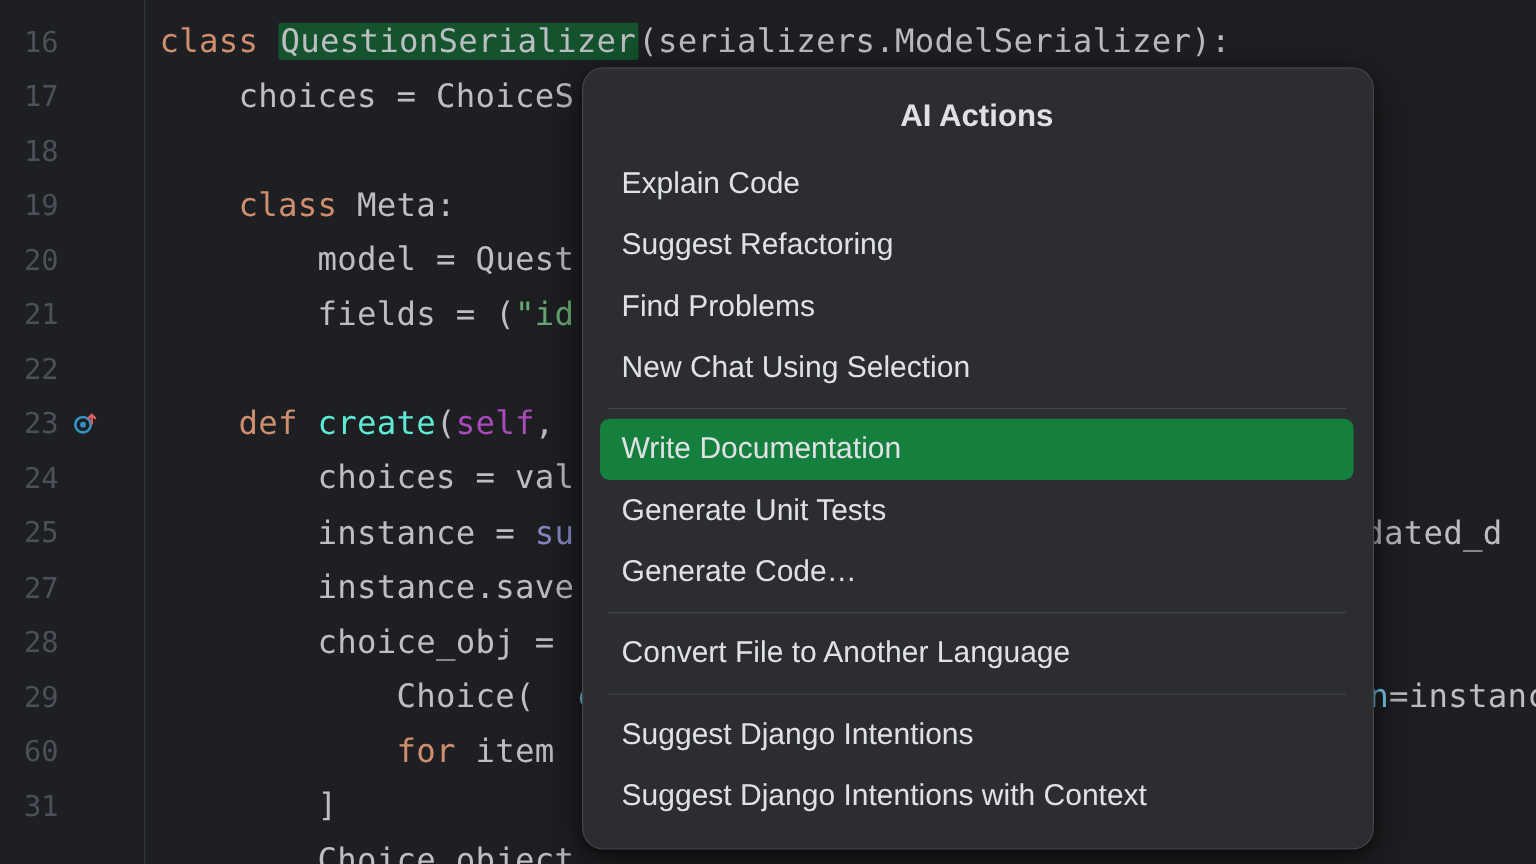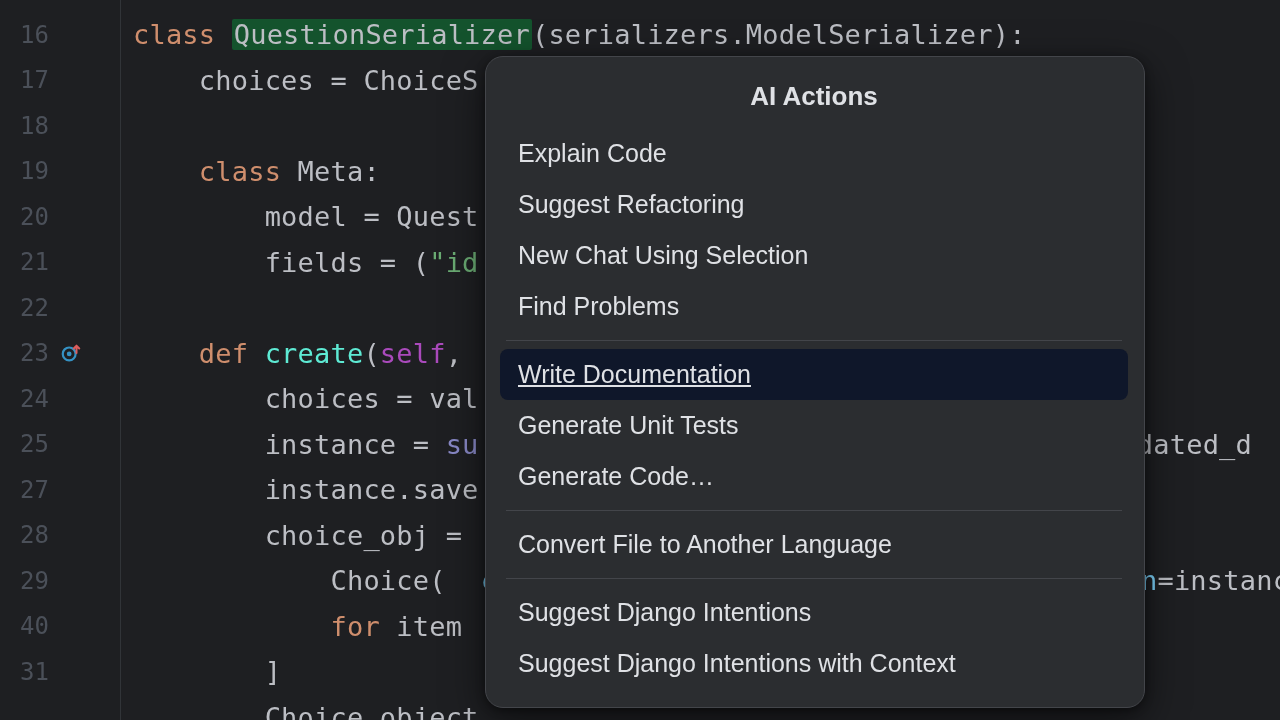--- a/index.html
+++ b/index.html
@@ -95,22 +95,21 @@
   }
   .popup-item {
     color: #dfe1e5;
     font-size: 25px;
     font-weight: 400;
     padding: 11px 18px;
     border-radius: 8px;
     cursor: pointer;
   }
   .popup-item.selected {
-    background: #0f172a;
-    text-decoration: underline;
+    background: #15803d;
   }
   .popup-sep {
     height: 1px;
     background: #43454a;
     margin: 8px 6px;
   }
 </style>
 </head>
 <body>
 
@@ -128,21 +127,21 @@
             <circle cx="10" cy="13" r="7" fill="none" stroke="#3592c4" stroke-width="2.4"></circle>
             <circle cx="10" cy="13" r="2.6" fill="#3592c4"></circle>
             <path d="M18 12 L18 4 M18 4 L15 7 M18 4 L21 7" fill="none" stroke="#db5c5c" stroke-width="2.2" stroke-linecap="round"></path>
           </svg>
         </span></div>
       <div class="gutter-line">24</div>
       <div class="gutter-line">25</div>
       <div class="gutter-line">27</div>
       <div class="gutter-line">28</div>
       <div class="gutter-line">29</div>
-      <div class="gutter-line">40</div>
+      <div class="gutter-line">60</div>
       <div class="gutter-line">31</div>
     </div>
   <div class="code-area" id="code">
       <div class="code-line"><span class="tok-kw">class </span><span class="tok-name highlight-bg">QuestionSerializer</span><span class="tok-name">(serializers.ModelSerializer):</span></div>
       <div class="code-line"><span class="tok-name">    choices = ChoiceS</span></div>
       <div class="code-line"></div>
       <div class="code-line"><span class="">    </span><span class="tok-kw">class </span><span class="tok-name">Meta:</span></div>
       <div class="code-line"><span class="tok-name">        model = Quest</span></div>
       <div class="code-line"><span class="tok-name">        fields = (</span><span class="tok-str">"id</span><span class="">                                </span><span class="tok-str">ices"</span><span class="tok-name">)</span></div>
       <div class="code-line"></div>
@@ -156,22 +155,22 @@
       <div class="code-line"><span class="tok-name">        ]</span></div>
       <div class="code-line"><span class="tok-name">        Choice object</span></div>
     </div>
 </div>
 
 <div class="popup">
   <div class="popup-title">AI Actions</div>
   <div id="popup-body">
       <div class="popup-item">Explain Code</div>
       <div class="popup-item">Suggest Refactoring</div>
+      <div class="popup-item">Find Problems</div>
       <div class="popup-item">New Chat Using Selection</div>
-      <div class="popup-item">Find Problems</div>
       <div class="popup-sep"></div>
       <div class="popup-item selected">Write Documentation</div>
       <div class="popup-item">Generate Unit Tests</div>
       <div class="popup-item">Generate Code…</div>
       <div class="popup-sep"></div>
       <div class="popup-item">Convert File to Another Language</div>
       <div class="popup-sep"></div>
       <div class="popup-item">Suggest Django Intentions</div>
       <div class="popup-item">Suggest Django Intentions with Context</div>
     </div>

